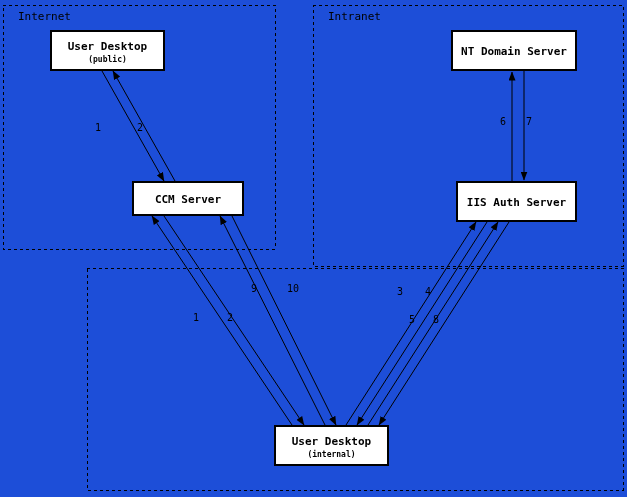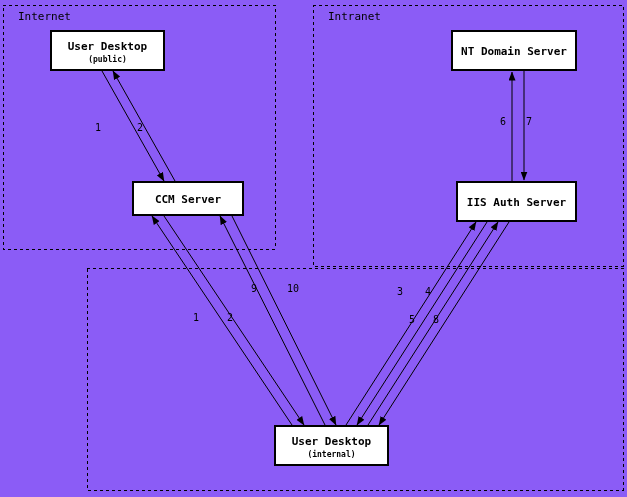--- a/index.html
+++ b/index.html
@@ -8,21 +8,21 @@
     padding: 0;
     background: #ffffff;
   }
   body {
     font-family: "DejaVu Sans Mono", "Liberation Mono", monospace;
   }
   #diagram-root {
     position: relative;
     width: 627px;
     height: 497px;
-    background: #8b5cf6;
+    background: #1d4ed8;
     overflow: hidden;
   }
   svg#diagram-svg {
     display: block;
     width: 627px;
     height: 497px;
   }
   .zone-rect {
     fill: none;
     stroke: #000000;

